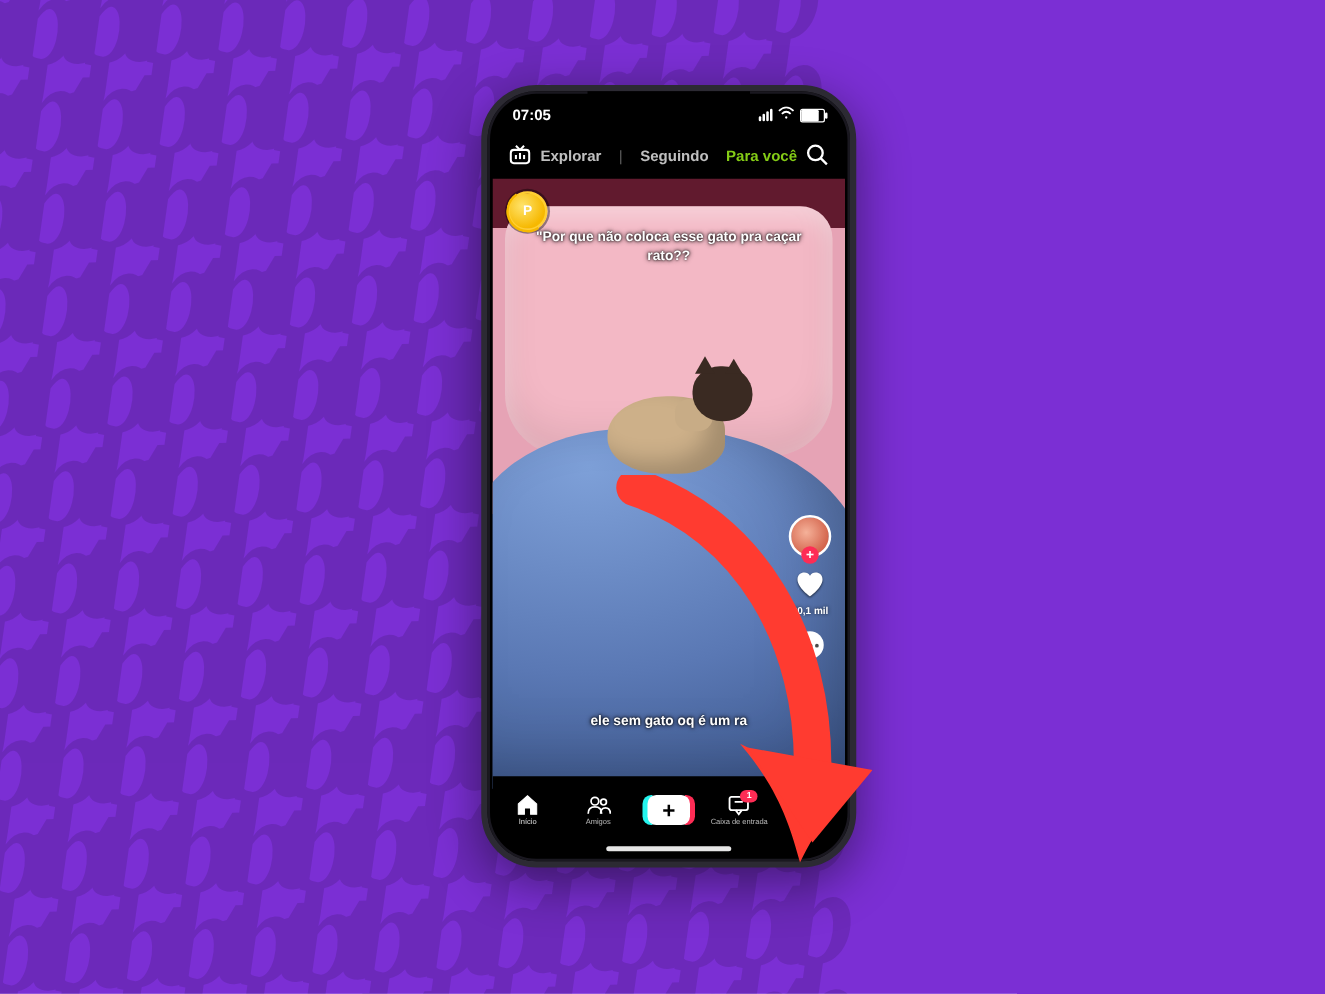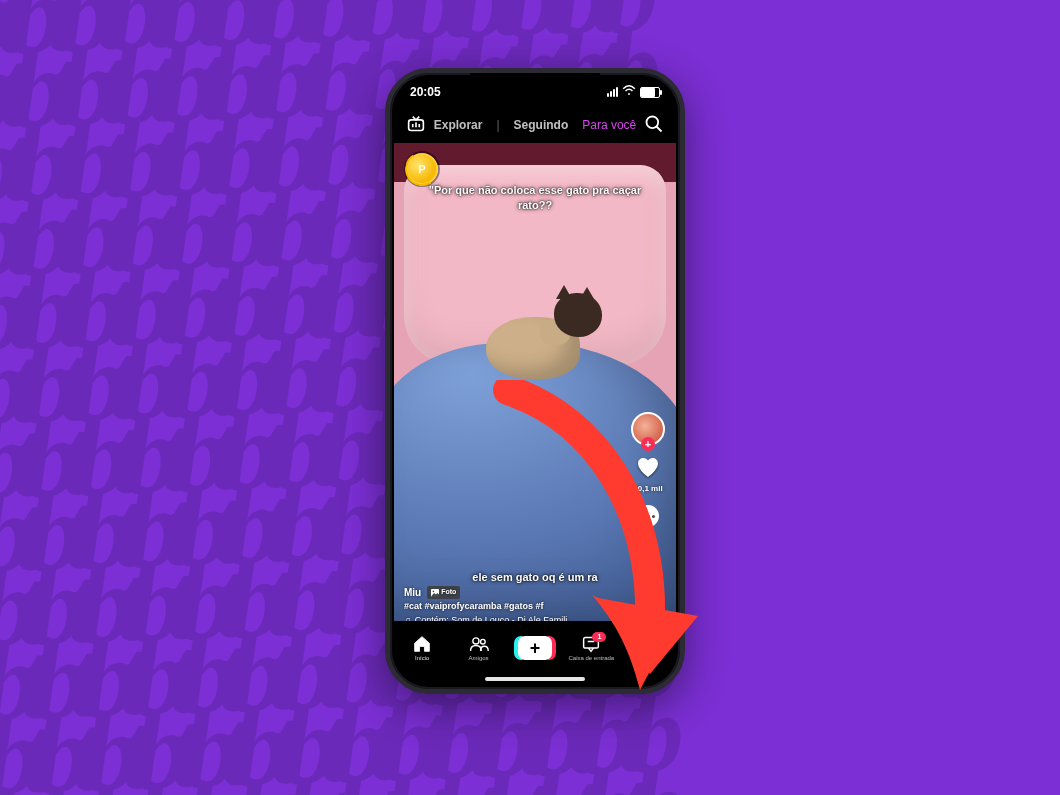--- a/index.html
+++ b/index.html
@@ -58,21 +58,21 @@
   .batt i{display:block;height:100%;width:80%;background:#fff;border-radius:1px;}
   
   .topnav{
     position:absolute;top:30px;left:0;right:0;height:36px;
     display:flex;align-items:center;justify-content:center;gap:14px;
     color:rgba(255,255,255,.75);font-size:12px;font-weight:600;z-index:40;
   }
   .topnav .live{position:absolute;left:12px;}
   .topnav .search{position:absolute;right:12px;}
   .topnav span.tab{position:relative;cursor:pointer;text-align:right;}
-  .topnav span.active{color:#d946ef;font-weight:400;}
+  .topnav span.active{color:#84cc16;font-weight:700;}
   .topnav span.sep{color:rgba(255,255,255,.35);font-weight:300;}
   
   .video{
     position:absolute;top:66px;left:0;right:0;bottom:54px;
     background:linear-gradient(#611a2e 0 8%, #e6a3b5 8% 55%, #5e7dbe 55% 100%);
     overflow:hidden;
   }
   .pillow{
     position:absolute;top:22px;left:10px;right:10px;height:200px;
     background:#f3b8c5;border-radius:26px 26px 50px 50px;
@@ -157,21 +157,21 @@
 tbtbtbtbtbtbtbtbtbtbtbtbtbtb
 tbtbtbtbtbtbtbtbtbtbtbtbtbtb
 tbtbtbtbtbtbtbtbtbtbtbtbtbtb
 tbtbtbtbtbtbtbtbtbtbtbtbtbtb</div>
 
   <div class="phone">
     <div class="notch"></div>
     <div class="screen">
 
       <div class="status">
-        <span>20:05</span>
+        <span>07:05</span>
         <span class="right">
           <span class="sig">
               <i></i>
               <i></i>
               <i></i>
               <i></i>
             </span>
           <span>
             <svg width="14" height="11" viewBox="0 0 24 18">
                 <path d="M2 6 Q12 -4 22 6" stroke="#fff" stroke-width="2.5" fill="none"></path>
@@ -258,38 +258,20 @@
 
       <div class="dots">
         <i></i>
           <i class="on"></i>
           <i></i>
           <i></i>
           <i></i>
           <i></i>
       </div>
 
-      <div class="info">
-        <div class="user">
-          <span>Miu</span>
-          <span class="badge">
-            <svg width="8" height="8" viewBox="0 0 10 10">
-                <rect x="0" y="0" width="10" height="10" rx="1" fill="#fff"></rect>
-                <circle cx="3" cy="3" r="1" fill="#4a4a4a"></circle>
-                <path d="M1 8 L4 5 L6 7 L8 5 L10 7 V10 H0 Z" fill="#4a4a4a"></path>
-              </svg>
-            <span>Foto</span>
-          </span>
-        </div>
-        <div class="hash">#cat #vaiprofycaramba #gatos #f</div>
-        <div class="sound">
-          <span>♫</span>
-          <span>Contém: Som de Louco - Dj Ale Famili...</span>
-        </div>
-      </div>
 
       <div class="bnav">
         <div class="bitem">
           <div class="bi home">
             <svg width="20" height="18" viewBox="0 0 24 22">
                 <path d="M3 10 L12 2 L21 10 V20 H15 V14 H9 V20 H3 Z" fill="#fff"></path>
               </svg>
           </div>
           <span>Início</span>
         </div>

